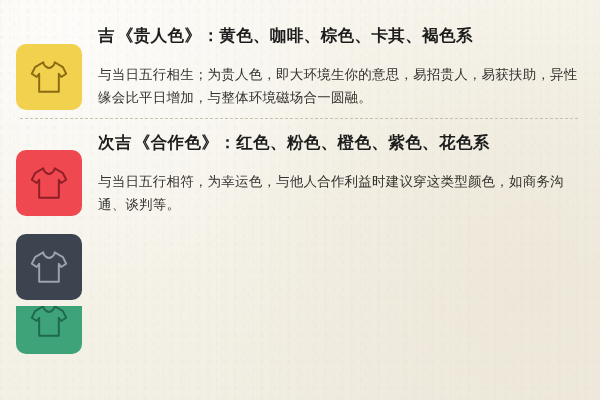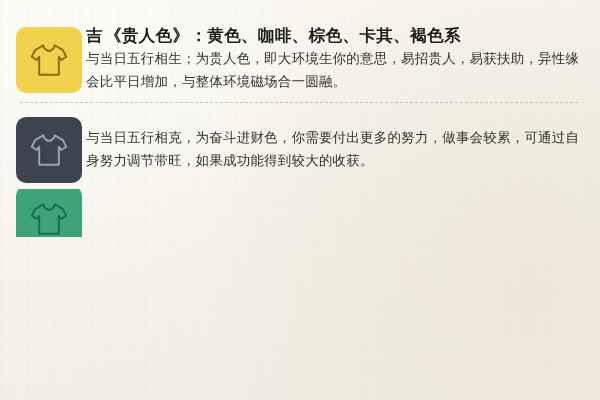--- a/index.html
+++ b/index.html
@@ -30,22 +30,22 @@
     inset: 0;
     pointer-events: none;
     background-image:
       linear-gradient(115deg, rgba(205,196,176,0.16) 0px, rgba(205,196,176,0) 3px),
       linear-gradient(65deg, rgba(221,214,196,0.14) 0px, rgba(221,214,196,0) 5px);
     background-size: 9px 9px, 13px 13px;
     opacity: 0.9;
   }
   .row {
     display: flex;
-    align-items: center;
-    gap: 4px;
+    align-items: flex-end;
+    gap: 16px;
     padding: 8px 0 6px 0;
     position: relative;
   }
   .divider {
     border: 0;
     border-top: 1px dashed #c9c2b0;
     margin: 2px 4px 2px 4px;
     height: 0;
   }
   .swatch {
@@ -71,21 +71,21 @@
     font-size: 16.5px;
     font-weight: bold;
     letter-spacing: 0.4px;
     line-height: 1.35;
     color: #1d1d1d;
     white-space: nowrap;
   }
   .headline .rank { margin-right: 2px; }
   .headline .title { margin-right: 1px; }
   .desc {
-    margin-top: 1px;
+    margin-top: 17px;
     font-size: 13.5px;
     line-height: 1.72;
     color: #33312e;
     letter-spacing: 0.2px;
   }
   .row-jixiang .swatch { background: #f2d14e; }
   .row-jixiang .shirt { color: #8a6a12; }
   .row-ciji .swatch { background: #ef4850; }
   .row-ciji .shirt { color: #8d1f25; }
   .row-ping .swatch { background: #3c4450; }
@@ -110,29 +110,41 @@
     <div class="content">
       <div class="headline">
         <span class="rank">吉</span><span class="title">《贵人色》</span><span>：</span><span>黄色、咖啡、棕色、卡其、褐色系</span>
       </div>
       <div class="desc">与当日五行相生；为贵人色，即大环境生你的意思，易招贵人，易获扶助，异性缘会比平日增加，与整体环境磁场合一圆融。</div>
     </div>
   </div>
 
   <hr class="divider">
 
+  <div class="row row-ciji">
+    <div class="swatch">
+      <svg class="shirt" viewBox="0 0 48 44" aria-hidden="true">
+        <path d="M17 4 L7 10 L3 18 L9 22 L12 18 L12 40 L36 40 L36 18 L39 22 L45 18 L41 10 L31 4 C31 9 25 11 24 11 C23 11 17 9 17 4 Z" fill="none" stroke="currentColor" stroke-width="2.4" stroke-linejoin="round" stroke-linecap="round"></path>
+      </svg>
+    </div>
+    <div class="content">
+      <div class="headline">
+        <span class="rank">次吉</span><span class="title">《合作色》</span><span>：</span><span>红色、粉色、橙色、紫色、花色系</span>
+      </div>
+      <div class="desc">与当日五行相符，为幸运色，与他人合作利益时建议穿这类型颜色，如商务沟通、谈判等。</div>
+    </div>
+  </div>
 
   <div class="row row-ping">
     <div class="swatch">
       <svg class="shirt" viewBox="0 0 48 44" aria-hidden="true">
         <path d="M17 4 L7 10 L3 18 L9 22 L12 18 L12 40 L36 40 L36 18 L39 22 L45 18 L41 10 L31 4 C31 9 25 11 24 11 C23 11 17 9 17 4 Z" fill="none" stroke="currentColor" stroke-width="2.4" stroke-linejoin="round" stroke-linecap="round"></path>
       </svg>
     </div>
     <div class="content">
-      <div class="desc">与当日五行相克，为奋斗进财色，你需要付出更多的努力，做事会较累，可通过自身努力调节带旺，如果成功能得到较大的收获。</div>
     </div>
   </div>
 
   <div class="row row-jiaocha clip-last">
     <div class="swatch">
       <svg class="shirt" viewBox="0 0 48 44" aria-hidden="true">
         <path d="M17 4 L7 10 L3 18 L9 22 L12 18 L12 40 L36 40 L36 18 L39 22 L45 18 L41 10 L31 4 C31 9 25 11 24 11 C23 11 17 9 17 4 Z" fill="none" stroke="currentColor" stroke-width="2.4" stroke-linejoin="round" stroke-linecap="round"></path>
       </svg>
     </div>
   </div>

